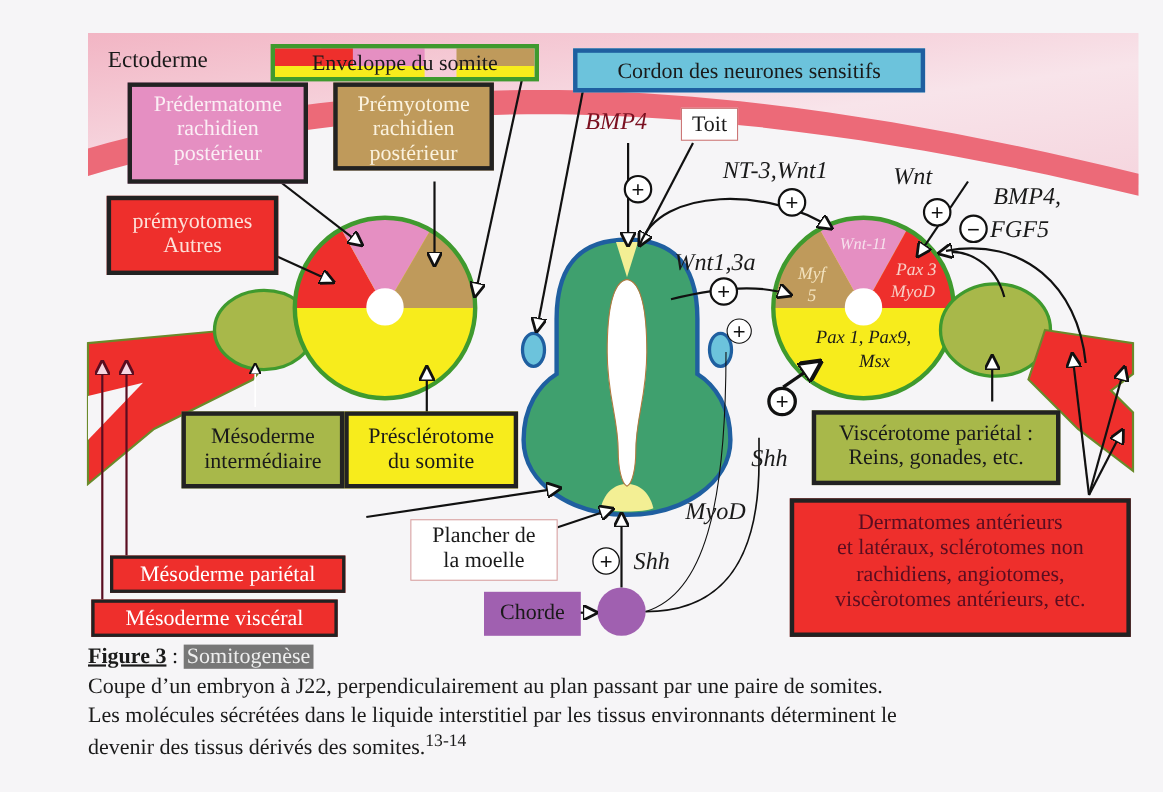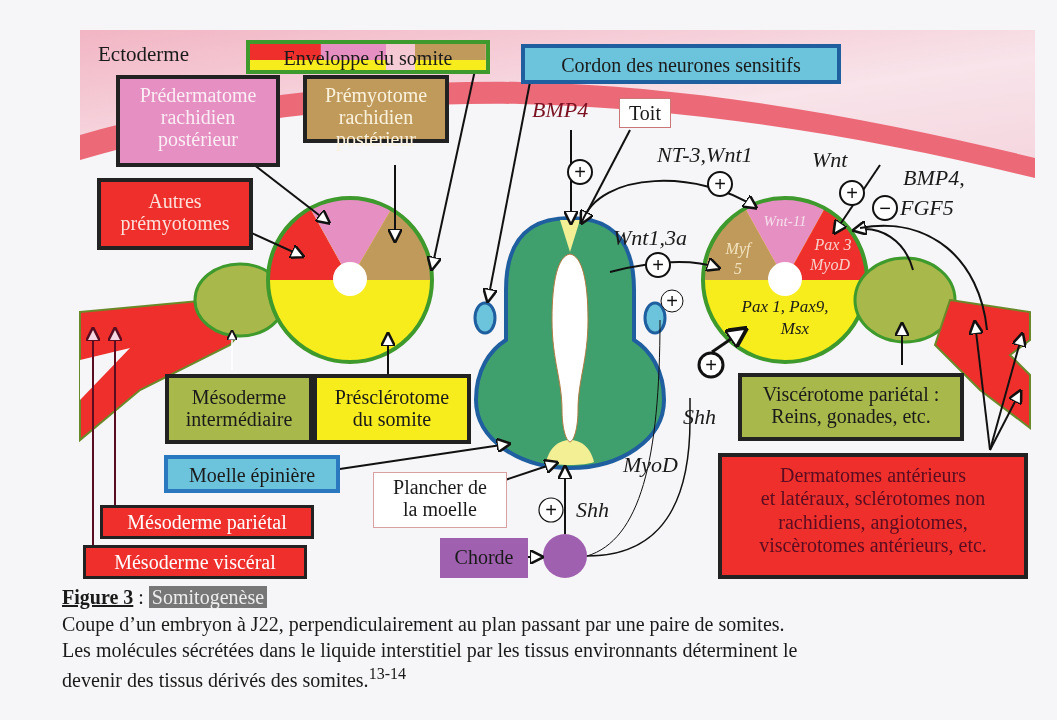--- a/index.html
+++ b/index.html
@@ -1,19 +1,19 @@
 <!DOCTYPE html>
 <html><head>
 <meta charset="utf-8">
 <style>
   html,body{margin:0;padding:0;}
   body{width:1057px;height:720px;background:#f6f5f7;position:relative;overflow:hidden;font-family:"Liberation Serif","DejaVu Serif",serif;}
   #stage{position:absolute;left:0;top:0;width:1057px;height:720px;}
   .lbl{position:absolute;box-sizing:border-box;text-align:center;line-height:1.1;font-size:20px;color:#1a1a1a;}
-  .caption{position:absolute;left:62px;font-size:20px;color:#1a1a1a;white-space:nowrap;text-align:right;}
+  .caption{position:absolute;left:80px;font-size:20px;color:#1a1a1a;white-space:nowrap;text-align:right;}
   sup{font-size:16px;}
 </style>
 </head>
 <body>
 
 <div id="stage">
 <svg width="1057" height="720" viewBox="0 0 1057 720" style="position:absolute;left:0;top:0">
   <defs>
     <linearGradient id="ectoGrad" x1="0" y1="0" x2="1" y2="1">
       <stop offset="0" stop-color="#f2b5c4"></stop>
@@ -154,44 +154,43 @@
 <div class="lbl" style="left:246px;top:40px;width:244px;height:34px;border:4px solid #3f9a2e;background:linear-gradient(#ee2f2c 0,#ee2f2c 60%,#f7ec1c 60%) 0 0/30% 100% no-repeat, linear-gradient(#e58fc2 0,#e58fc2 60%,#f7ec1c 60%) 30% 0/40% 100% no-repeat, linear-gradient(#bf9a5b 0,#bf9a5b 60%,#f7ec1c 60%) 100% 0/30% 100% no-repeat;padding-top:3px;">Enveloppe du somite</div>
 
 <div class="lbl" style="left:521px;top:44px;width:320px;height:40px;border:4px solid #1f5fa0;background:#6cc3dc;padding-top:6px;">Cordon des neurones sensitifs</div>
 
 <div class="lbl" style="left:116px;top:75px;width:164px;height:92px;border:4px solid #222;background:#e58fc2;color:#fbeef4;padding-top:5px;">
   <div>Prédermatome</div>
   <div>rachidien</div>
   <div>postérieur</div>
 </div>
 
-<div class="lbl" style="left:303px;top:75px;width:146px;height:68px;border:4px solid #222;background:#bf9a5b;color:#fbf2de;padding-top:5px;">
+<div class="lbl" style="left:303px;top:75px;width:146px;height:80px;border:4px solid #222;background:#bf9a5b;color:#fbf2de;padding-top:5px;">
   <div>Prémyotome</div>
   <div>rachidien</div>
   <div>postérieur</div>
 </div>
 
 <div class="lbl" style="left:97px;top:178px;width:156px;height:72px;border:4px solid #222;background:#ee2f2c;color:#fde0d8;padding-top:8px;">
+  <div>prémyotomes</div>
   <div>Autres</div>
-  <div>prémyotomes</div>
 </div>
 
 <div class="lbl" style="left:619px;top:98px;width:52px;height:30px;border:1px solid #c77;background:#fff;padding-top:3px;">Toit</div>
 
 <div class="lbl" style="left:165px;top:374px;width:148px;height:70px;border:4px solid #222;background:#a8b84a;padding-top:8px;">
   <div>Mésoderme</div>
   <div>intermédiaire</div>
 </div>
 
 <div class="lbl" style="left:313px;top:374px;width:158px;height:70px;border:4px solid #222;background:#f7ec1c;padding-top:8px;">
   <div>Présclérotome</div>
   <div>du somite</div>
 </div>
 
-<div class="lbl" style="left:164px;top:455px;width:176px;height:38px;border:4px solid #2a78c0;background:#6cc3dc;padding-top:5px;">Moelle épinière</div>
 
 <div class="lbl" style="left:373px;top:472px;width:134px;height:56px;border:1px solid #d8a0a0;background:#fff;padding-top:3px;">
   <div>Plancher de</div>
   <div>la moelle</div>
 </div>
 
 <div class="lbl" style="left:440px;top:538px;width:88px;height:40px;background:#a060b0;padding-top:8px;">Chorde</div>
 
 <div class="lbl" style="left:100px;top:505px;width:214px;height:34px;border:3px solid #222;background:#ee2f2c;color:#ffffff;padding-top:3px;">Mésoderme pariétal</div>
 

